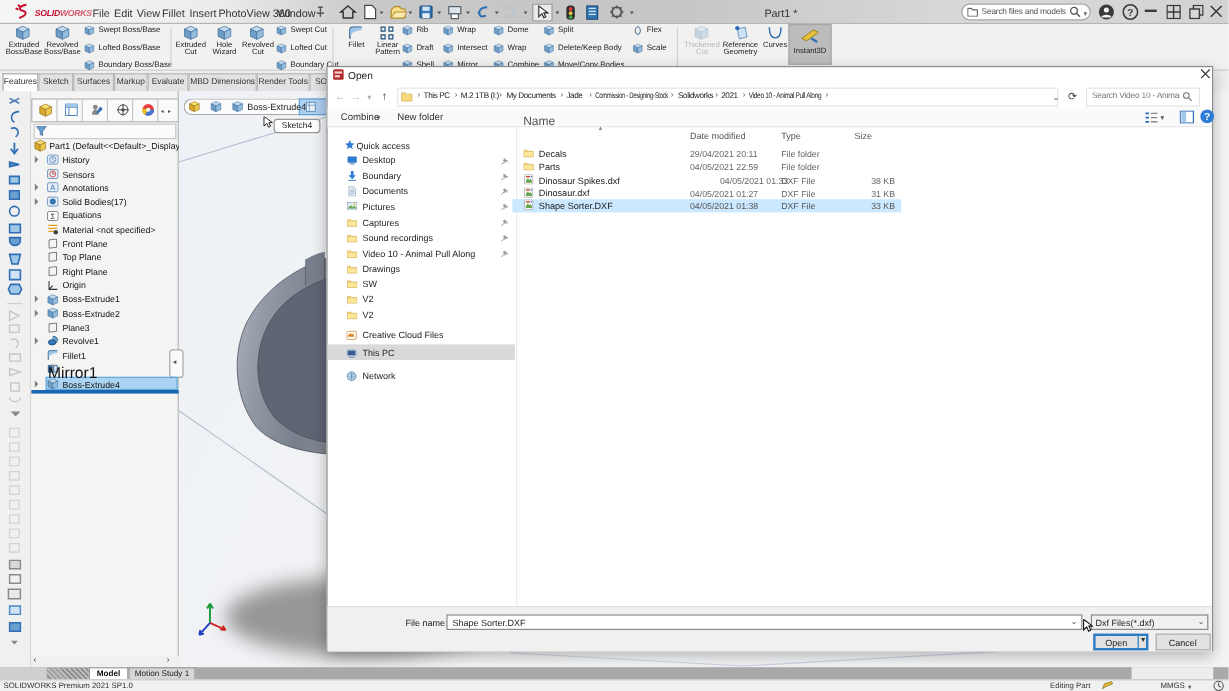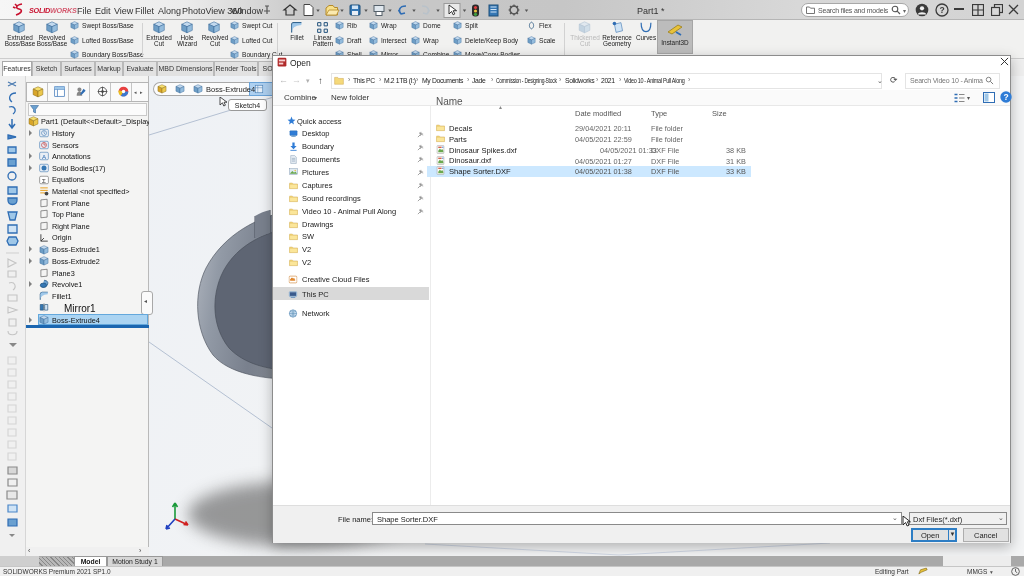--- a/index.html
+++ b/index.html
@@ -84,21 +84,21 @@
 <div class="ab" style="left:0;top:0;width:1024px;height:20px;background:linear-gradient(to right,#f6f6f6 0%,#ececec 18%,#c8c8c8 30%,#c6c6c6 55%,#d8d8d8 78%,#d3d3d3 100%);border-bottom:1px solid #b5b5b5"></div>
 <div class="ab" style="left:12px;top:3px;width:14px;height:14px">
 <svg width="14" height="14" viewBox="0 0 14 14">
         <path d="M10 1 C4 2 3 5 7 6 C11 7 10 10 4 12 M3 1 l2 2 M1 4 l2.5 1" stroke="#c8102e" stroke-width="1.6" fill="none"></path>
       </svg></div>
 <div class="ab" style="left:29px;top:6px;font-size:7.2px;font-weight:bold;font-style:italic;color:#c8102e;letter-spacing:-.2px">SOLID<span style="color:#d4596e">WORKS</span></div>
 <div class="ab t9 c3" style="left:77px;top:6px">File</div>
 <div class="ab t9 c3" style="left:95px;top:6px">Edit</div>
 <div class="ab t9 c3" style="left:114px;top:6px">View</div>
 <div class="ab t9 c3" style="left:135px;top:6px">Fillet</div>
-<div class="ab t9 c3" style="left:158px;top:6px">Along</div>
+<div class="ab t9 c3" style="left:158px;top:6px">Insert</div>
 <div class="ab t9 c3" style="left:182px;top:6px">PhotoView 360</div>
 <div class="ab t9 c3" style="left:231px;top:6px">Window</div>
 <svg class="ab" style="left:262px;top:5px" width="10" height="10" viewBox="0 0 10 10">
       <path d="M3 1 h4 M5 1 v5 M2 6 h6 M5 6 v3" stroke="#555" stroke-width="1.2" fill="none"></path>
     </svg>
 
 <div class="ab" style="left:282px;top:3px;width:250px;height:15px;font-size:11px;color:#2a2a2a">
 <svg width="250" height="15" viewBox="0 0 250 15">
 <path d="M8 2 L14 7 H12 V12 H4 V7 H2 Z" fill="none" stroke="#333" stroke-width="1.2"></path>
 <path d="M22 1.5 h6 l3 3 v8 h-9 Z" fill="#fff" stroke="#444" stroke-width="1"></path>
@@ -531,21 +531,21 @@
 <div class="ab" style="left:26px;top:204.2px;font-size:7.3px;color:#111;white-space:nowrap">Revolve1</div>
 <svg class="ab" style="left:13px;top:215.2px" width="10" height="10" viewBox="0 0 16 16">
         <use href="#fillet"></use>
       </svg>
 <div class="ab" style="left:26px;top:216.0px;font-size:7.3px;color:#111;white-space:nowrap">Fillet1</div>
 <svg class="ab" style="left:13px;top:226.3px" width="10" height="10" viewBox="0 0 16 16">
         <path d="M2 4 h5 v9 h-5z" fill="#3577b4" stroke="#1d4e79"></path>
         <path d="M9 4 h5 v9 h-5z" fill="#cfe3f5" stroke="#1d4e79"></path>
         <path d="M8 2 v13" stroke="#666" stroke-dasharray="2 1"></path>
       </svg>
-<div class="ab" style="left:38px;top:227.1px;font-size:10px;color:#111;white-space:nowrap">Mirror1</div>
+<div class="ab" style="left:14px;top:227.1px;font-size:13px;color:#111;white-space:nowrap">Mirror1</div>
 <div class="ab" style="left:3px;top:240.5px;width:0;height:0;border-left:3.5px solid #808080;border-top:3px solid transparent;border-bottom:3px solid transparent"></div>
 <svg class="ab" style="left:13px;top:238.7px" width="10" height="10" viewBox="0 0 16 16">
         <use href="#cube"></use>
       </svg>
 <div class="ab" style="left:26px;top:239.5px;font-size:7.3px;color:#111;white-space:nowrap">Boss-Extrude4</div>
 <div class="ab" style="left:0;top:249.4px;width:123px;height:2.5px;background:#1b66b0"></div>
 </div>
 
 <div class="ab" style="left:272px;top:55px;width:739px;height:488px;background:#fff;border:1px solid #8c8c8c;box-shadow:0 4px 12px rgba(0,0,0,.28)"></div>
 <svg class="ab" style="left:277px;top:57px" width="10" height="10" viewBox="0 0 16 16">

